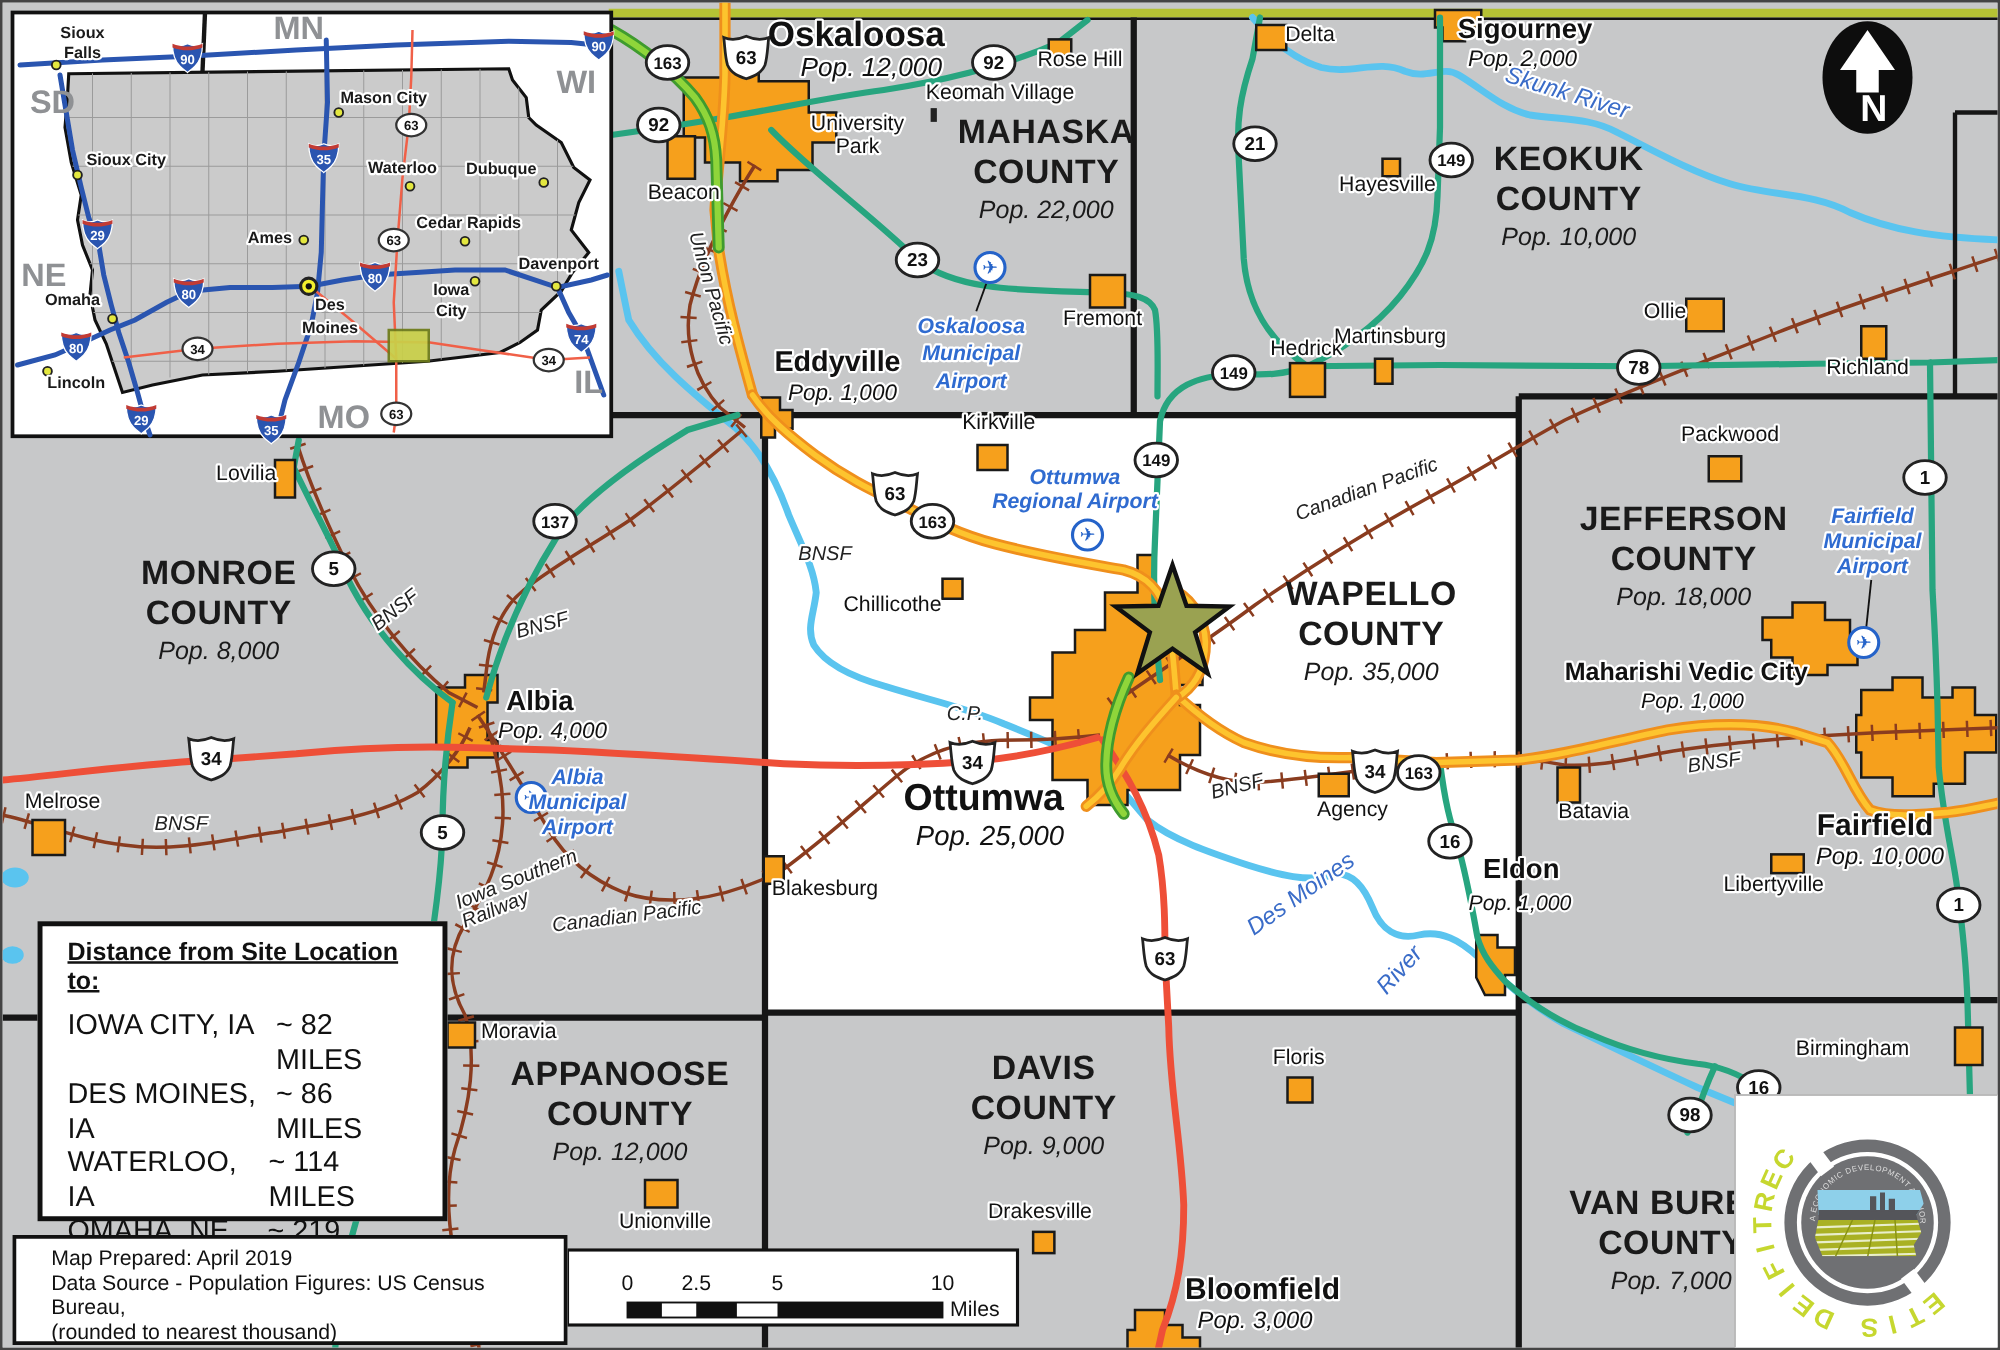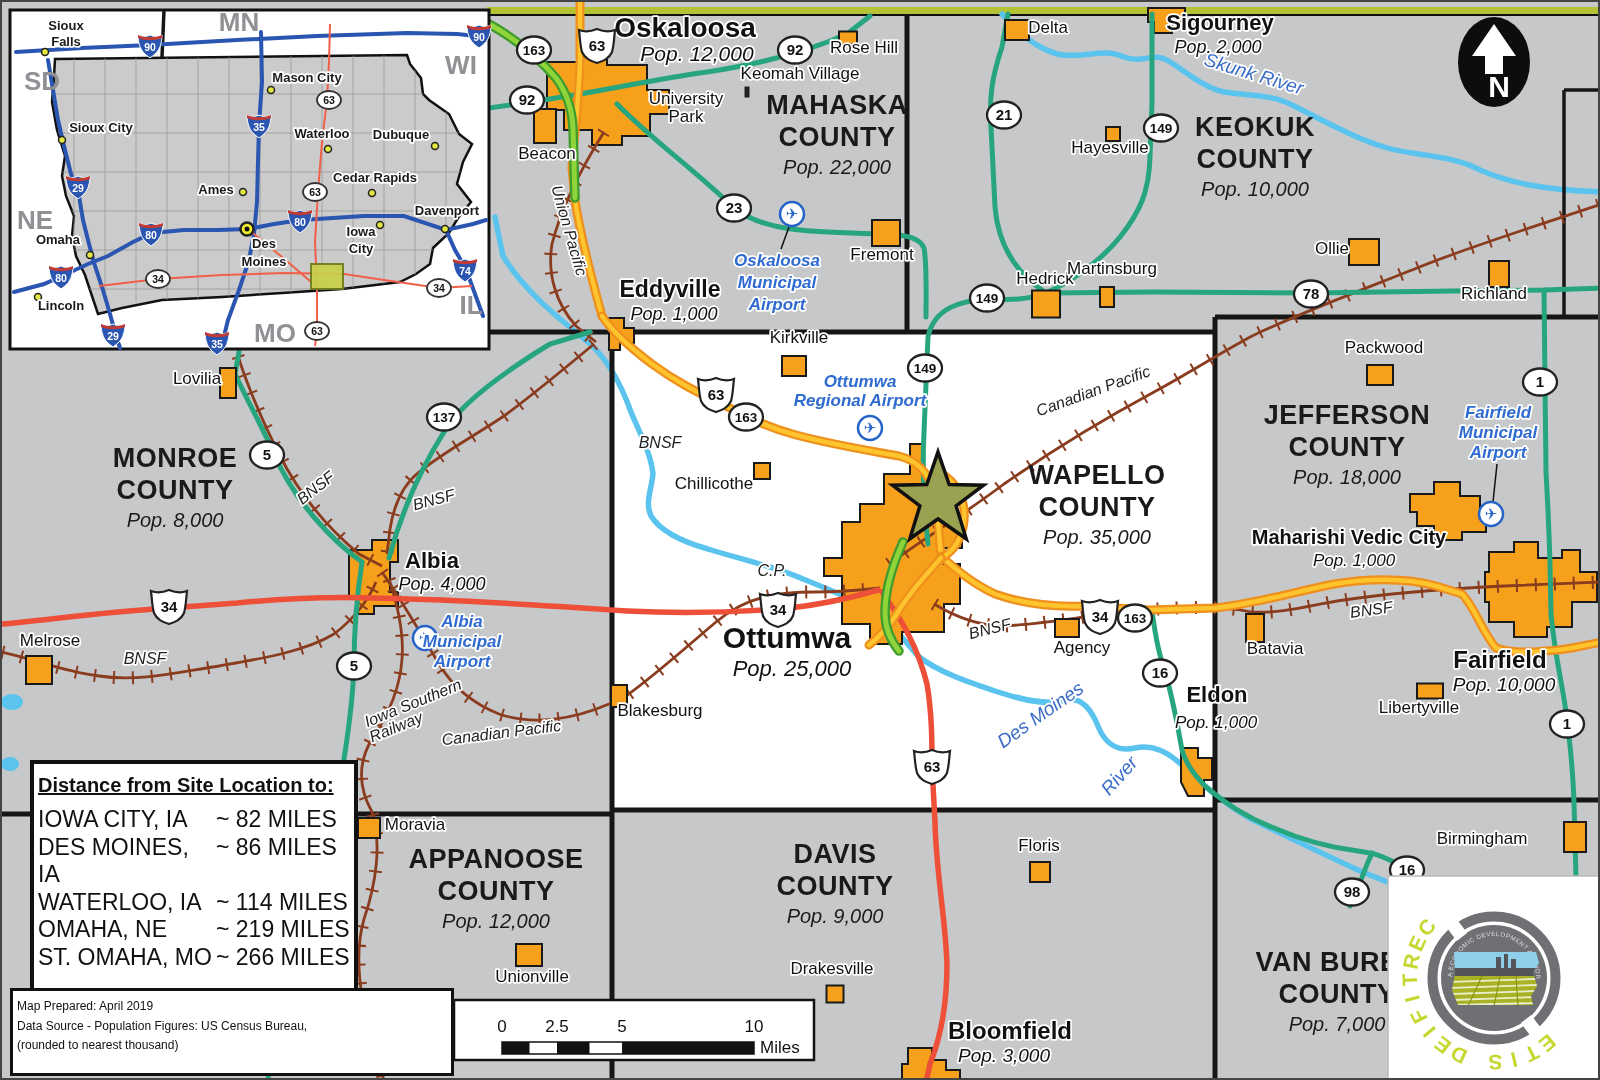--- a/index.html
+++ b/index.html
@@ -26,26 +26,26 @@
   .rdLc{stroke:#3f9b2e;stroke-width:9.5;fill:none;stroke-linecap:round;}
   .rr{stroke:#8a3c1f;stroke-width:2.8;fill:none;}
   .rrt{stroke:#8a3c1f;stroke-width:13;fill:none;stroke-dasharray:2 17;}
   .riverp{stroke:#5ac4ef;stroke-width:5.5;fill:none;stroke-linecap:round;}
   .cline{stroke:#161616;stroke-width:5;fill:none;}
   .cline2{stroke:#161616;stroke-width:3.5;fill:none;}
   .iblue{stroke:#2a55b0;stroke-width:4;fill:none;stroke-linecap:round;}
   .ired{stroke:#f06048;stroke-width:2;fill:none;}
   .igrid{stroke:#9b9b9b;stroke-width:.8;}
   .panel{position:absolute;background:#fff;box-sizing:border-box;color:#111;}
-  .dist{left:28px;top:735px;width:328px;height:240px;border:4px solid #111;padding:10px 4px;margin-top:23px;}
+  .dist{left:28px;top:735px;width:328px;height:240px;border:4px solid #111;padding:10px 20px;}
   .dist-title{font-size:20px;font-weight:bold;text-decoration:underline;margin-bottom:9px;}
   .drow{display:flex;font-size:23px;line-height:27.5px;}
   .dcity{width:178px;}
   .footer{left:8px;top:986px;width:444px;height:88px;border:3px solid #111;
-          padding:6px 4px;font-size:12px;line-height:19.5px;}
+          padding:6px 28px;font-size:17px;line-height:19.5px;}
 </style>
 </head>
 <body>
 
 <div id="stage">
 <svg width="1600" height="1080" viewBox="0 0 1600 1080">
 
   <rect x="0" y="0" width="1600" height="1080" fill="#c7c8c9"></rect>
   <rect x="610" y="330" width="603" height="478" fill="#ffffff"></rect>
   <rect x="485" y="5" width="1115" height="7" fill="#b5c234"></rect>

